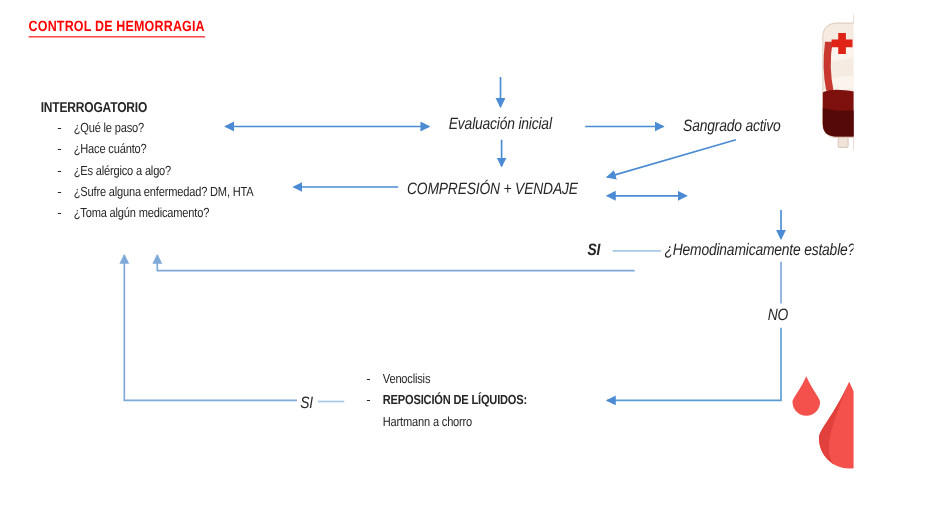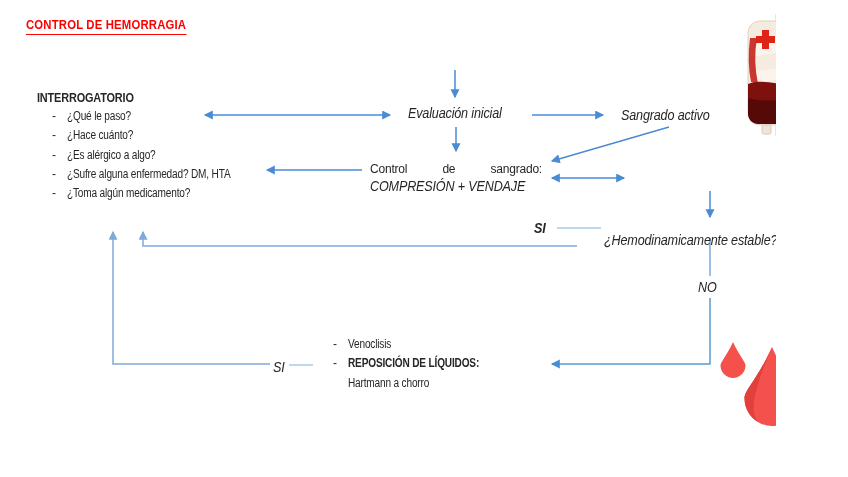--- a/index.html
+++ b/index.html
@@ -88,31 +88,30 @@
 
   <div class="abs t12" style="left:408px;top:106px;">
     <span class="cx">Evaluación inicial</span>
   </div>
 
   <div class="abs t12" style="left:621px;top:108px;text-align:center;">
     <span class="cx">Sangrado activo</span>
   </div>
 
   <div class="abs" style="left:370px;top:162px;">
-    <div class="justify-line">Control de sangrado:</div>
     <div class="t12" style="margin-top:3px;text-align:center;">
       <span class="cx">COMPRESIÓN + VENDAJE</span>
     </div>
   </div>
 
 
   <div class="abs t12 bold" style="left:534px;top:221px;">
     <span class="cx">SI</span>
   </div>
-  <div class="abs t12" style="left:604px;top:221px;margin-top:12px;">
+  <div class="abs t12" style="left:604px;top:221px;">
     <span class="cx">¿Hemodinamicamente estable?</span>
   </div>
   <div class="abs t12" style="left:698px;top:280px;">
     <span class="cx">NO</span>
   </div>
 
   <div class="abs t12" style="left:273px;top:360px;">
     <span class="cx">SI</span>
   </div>
 

